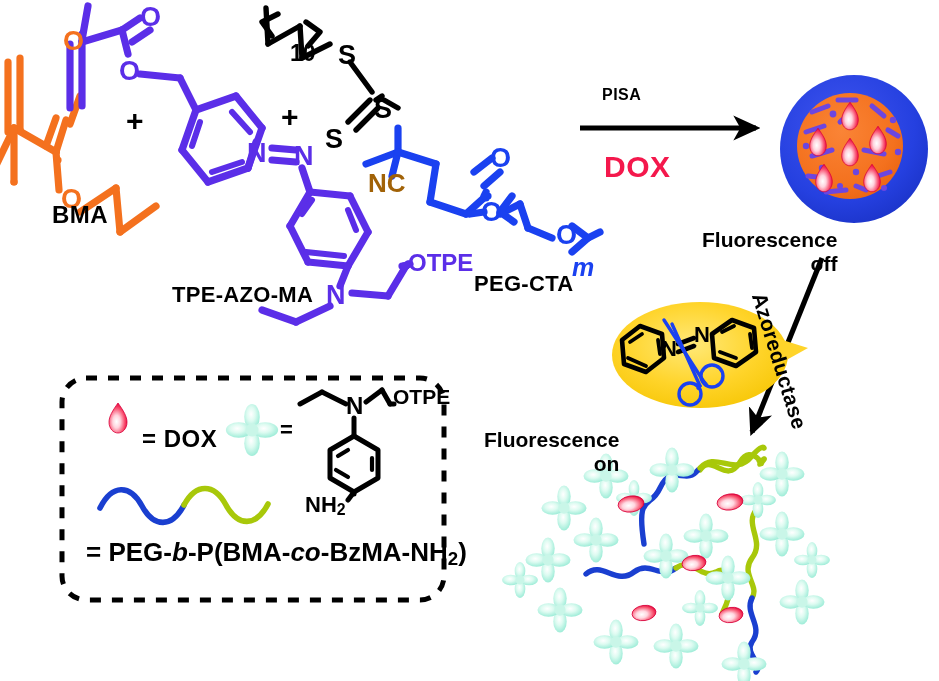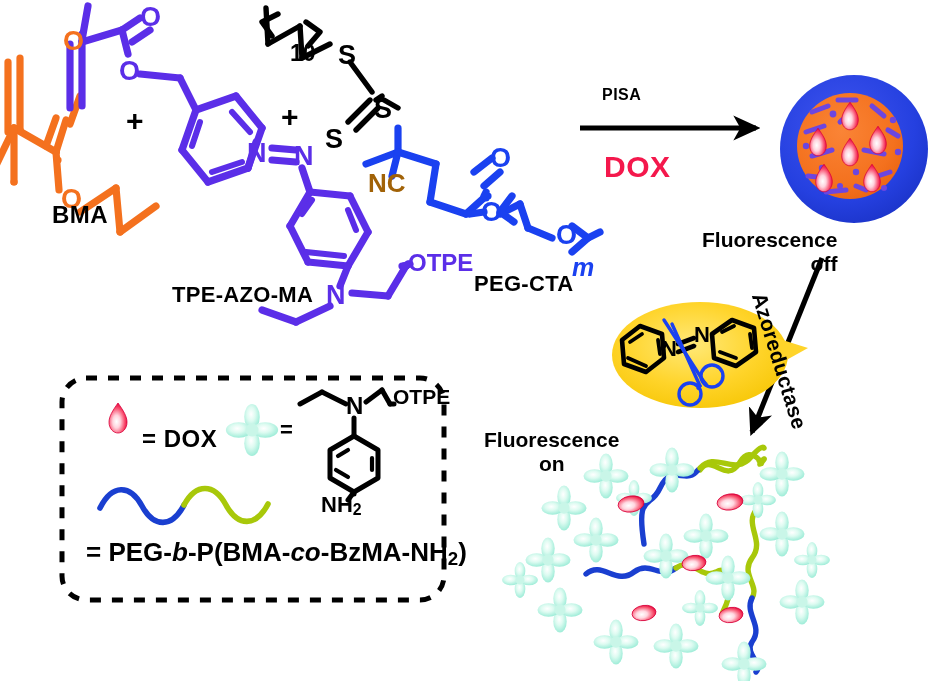--- a/index.html
+++ b/index.html
@@ -463,30 +463,30 @@
   <div class="lbl lbl-pisa">PISA</div>
   <div class="lbl lbl-dox">DOX</div>
   <div class="lbl lbl-azored">Azoreductase</div>
 
   <div class="lbl lbl-fluoroff">
     <div>Fluorescence</div>
     <div style="text-align:right;">off</div>
   </div>
   <div class="lbl lbl-fluoron">
     <div>Fluorescence</div>
-    <div style="text-align:center;">on</div>
+    <div style="text-align:right;">on</div>
   </div>
 
   <div class="lbl lbl-legend-dox">= DOX</div>
   <div class="lbl lbl-legend-eq">=</div>
 
   <div class="lbl lbl-legend-pol">
     = PEG-<i>b</i>-P(BMA-<i>co</i>-BzMA-NH<span class="sub">2</span>)
   </div>
 
   <span class="atom" style="left:346px; top:392px; font-size:24px; color:#000000;">N</span>
   <span class="atom" style="left:393px; top:385px; font-size:21px; color:#000000;">OTPE</span>
-  <span class="atom" style="left:321px; top:492px; font-size:22px; color:#000000;">NH<span class="sub">2</span></span>
+  <span class="atom" style="left:305px; top:492px; font-size:22px; color:#000000;">NH<span class="sub">2</span></span>
 
   <span class="atom" style="left:661px; top:336px; font-size:22px; color:#000000;">N</span>
   <span class="atom" style="left:694px; top:322px; font-size:22px; color:#000000;">N</span>
 
 </div>
 
 </body></html>

